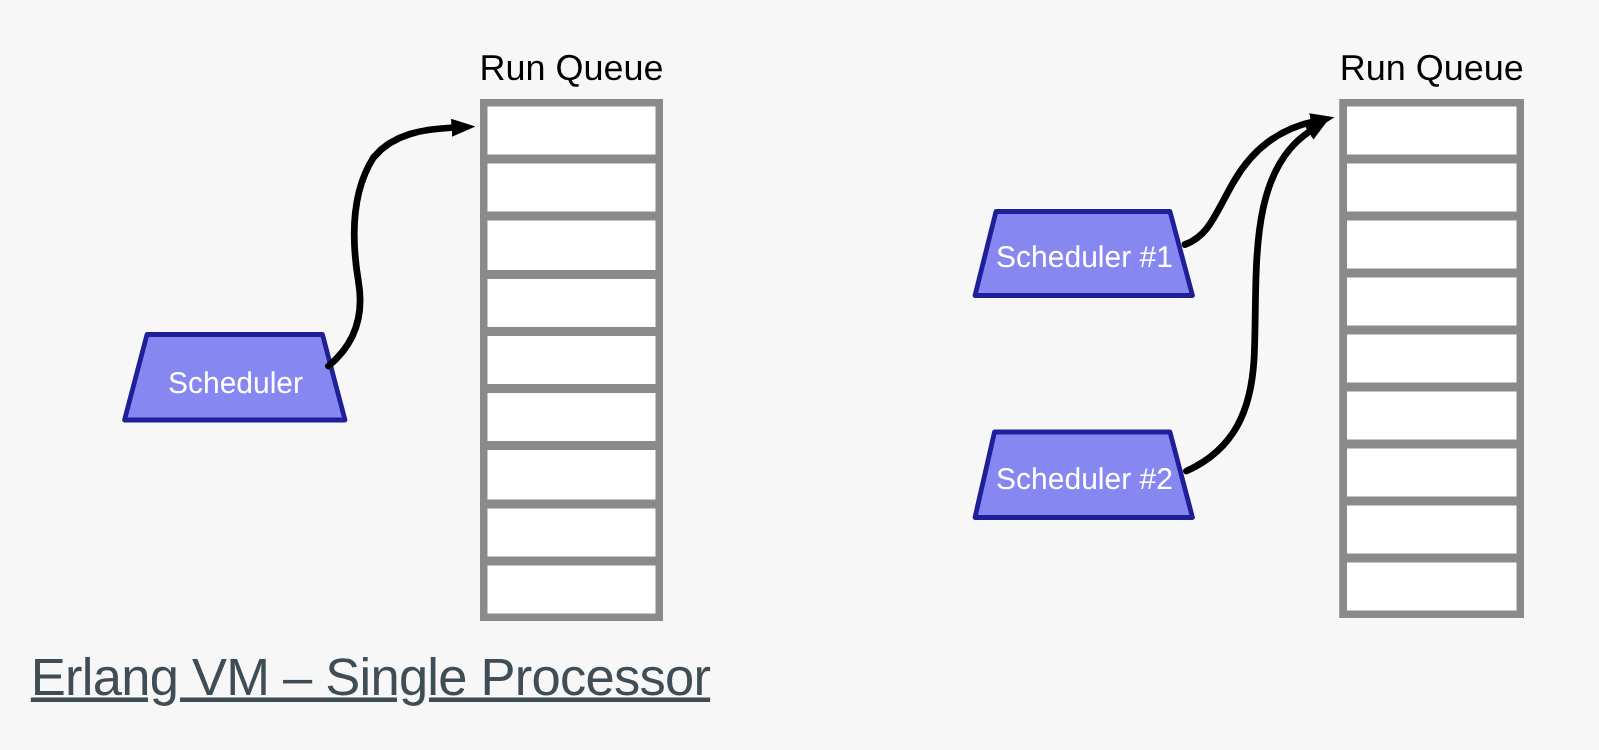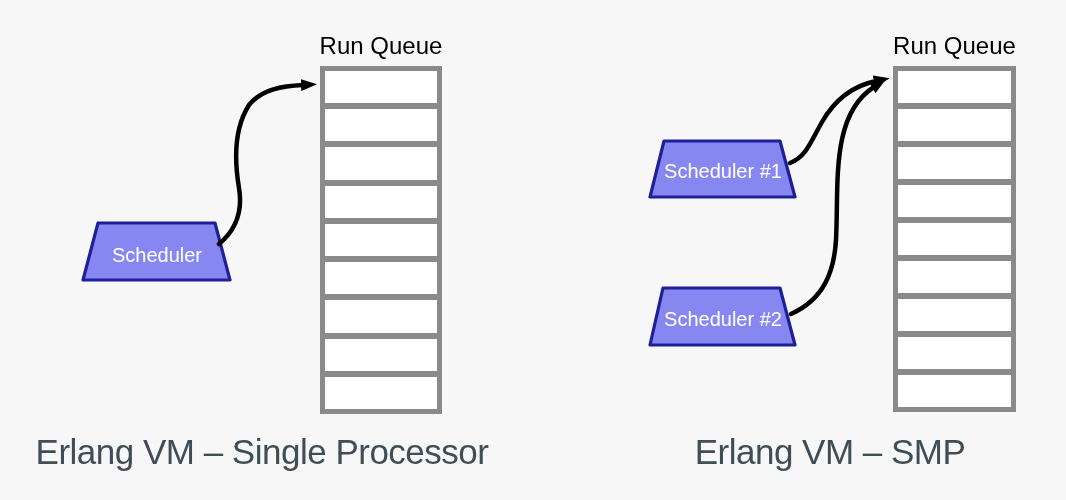--- a/index.html
+++ b/index.html
@@ -93,21 +93,21 @@
       <div class="cell"></div>
       <div class="cell"></div>
       <div class="cell"></div>
     </div>
 
   <svg class="trap" style="left:81px; top:221px;" width="152" height="64">
     <polygon class="trap-shape" points="17,2 134,2 149,59 2,59"></polygon>
     <text class="trap-label" x="76" y="41">Scheduler</text>
   </svg>
 
-  <div class="caption" style="left:262px; top:432px;">Erlang VM – Single Processor</div>
+  <div class="caption" style="left:247px; top:432px;text-decoration:underline;">Erlang VM – Single Processor</div>
 
   <div class="queue-label" style="left:873px; top:35px; width:163px;">Run Queue</div>
 
   <div class="run-queue" style="left:893px; top:66px; width:123px; height:346px;">
       <div class="cell"></div>
       <div class="cell"></div>
       <div class="cell"></div>
       <div class="cell"></div>
       <div class="cell"></div>
       <div class="cell"></div>
@@ -119,21 +119,20 @@
   <svg class="trap" style="left:647px; top:139px;" width="152" height="64">
     <polygon class="trap-shape" points="17,2 133,2 148,58 3,58"></polygon>
     <text class="trap-label" x="76" y="39">Scheduler #1</text>
   </svg>
 
   <svg class="trap" style="left:647px; top:286px;" width="152" height="64">
     <polygon class="trap-shape" points="16,2 133,2 148,59 3,59"></polygon>
     <text class="trap-label" x="76" y="40">Scheduler #2</text>
   </svg>
 
-  <div class="caption" style="left:830px; top:432px;">Erlang VM – SMP</div>
 
   <svg class="arrows" width="1066" height="500" viewBox="0 0 1066 500">
     <defs>
       <marker id="ah" viewBox="0 0 16 12" refX="2" refY="6" markerWidth="16" markerHeight="12" markerUnits="userSpaceOnUse" orient="auto">
         <path class="arrow-head" d="M0,0 L16,6 L0,12 Z"></path>
       </marker>
     </defs>
     <path class="arrow-path" marker-end="url(#ah)" d="M 219 244 C 236 230, 243 212, 239 188 C 235 164, 233 130, 249 105 C 262 89, 283 86, 303 85"></path>
     <path class="arrow-path" marker-end="url(#ah)" d="M 790 163 C 806 157, 810 143, 822 122 C 834 101, 852 86, 876 81"></path>
     <path class="arrow-path" marker-end="url(#ah)" d="M 791 314 C 824 299, 834 272, 836 240 C 839 185, 830 115, 874 87"></path>

